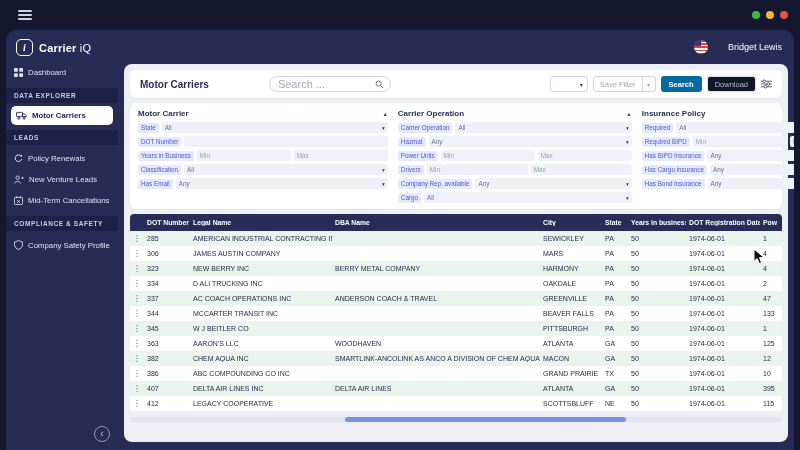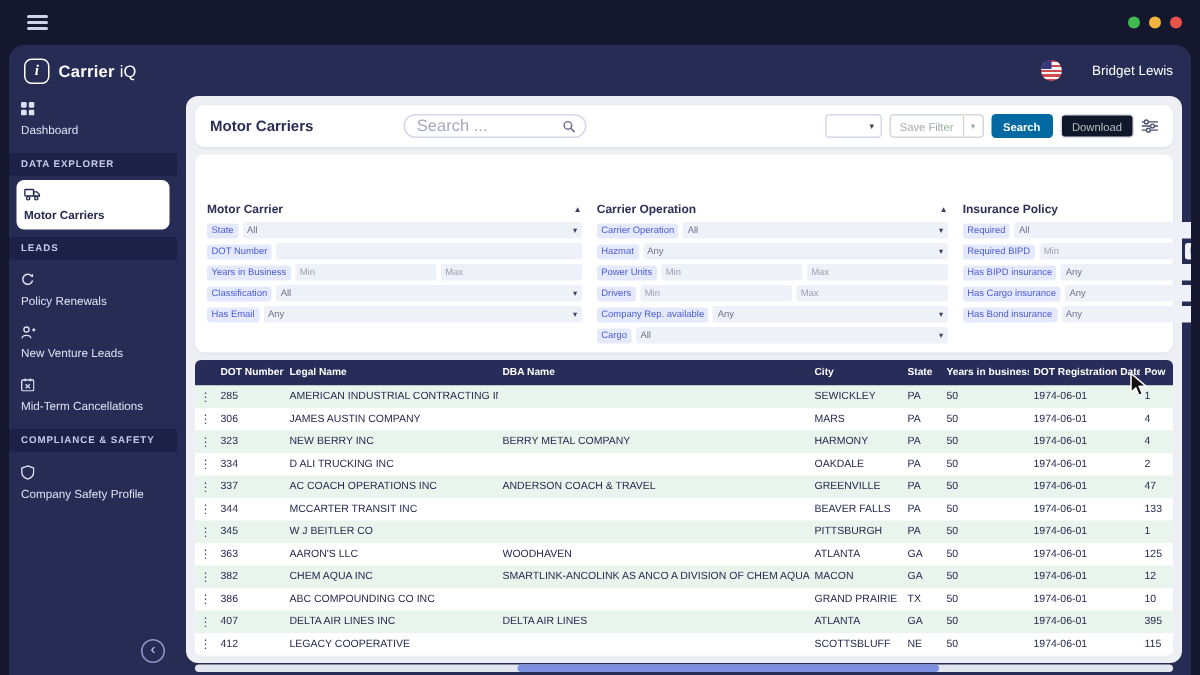--- a/index.html
+++ b/index.html
@@ -21,21 +21,21 @@
   .logo{display:flex;align-items:center;gap:6px;padding:9px 10px 6px;}
   .logobadge{width:17px;height:17px;border:1.6px solid #fff;border-radius:5px;color:#fff;display:flex;align-items:center;justify-content:center;font:italic 700 10px "Liberation Serif",serif;box-sizing:border-box;}
   .logotext{color:#fff;font-size:11px;letter-spacing:.2px;}
   .logotext .b{font-weight:700;}
   .userchip{position:absolute;top:10px;right:12px;display:flex;align-items:center;gap:20px;color:#fff;font-size:9px;cursor:pointer;}
   .flag{width:14px;height:14px;border-radius:50%;overflow:hidden;position:relative;background:repeating-linear-gradient(180deg,#cf4b4b 0 1.6px,#f5f5f5 1.6px 3.2px);flex:0 0 auto;}
   .flag:before{content:"";position:absolute;left:0;top:0;width:7px;height:6px;background:#35387e;}
 
   
   .sidebar{position:absolute;left:0;top:32px;width:112px;bottom:0;}
-  .sitem{display:flex;align-items:flex-start;gap:5px;padding:6px 8px;color:#dde1f5;font-size:7.8px;white-space:nowrap;overflow:hidden;cursor:pointer;flex-direction:column;}
+  .sitem{display:flex;align-items:flex-end;gap:5px;padding:6px 8px;color:#dde1f5;font-size:7.8px;white-space:nowrap;overflow:hidden;cursor:pointer;}
   .sitem svg{flex:0 0 auto;}
   .ssec{background:#1d2148;color:#c6cbe9;font-size:6.5px;font-weight:700;letter-spacing:.6px;padding:4px 8px;margin:5px 0 3px;}
   .sitem.active{background:#fff;color:#23284d;font-weight:700;margin:2px 5px;padding:5px 5px;border-radius:5px;}
   .collapsebtn{position:absolute;bottom:8px;left:88px;width:16px;height:16px;border:1.2px solid #8e96c9;border-radius:50%;color:#c9cfee;display:flex;align-items:center;justify-content:center;font-size:10px;line-height:1;box-sizing:border-box;cursor:pointer;}
 
   
   .content{position:absolute;left:118px;top:34px;right:6px;bottom:8px;background:#edeff4;border-radius:8px;padding:6px;box-sizing:border-box;display:flex;flex-direction:column;gap:5px;}
 
   .toolbar{background:#fff;border-radius:6px;min-height:28px;display:flex;align-items:center;padding:0 10px;gap:8px;flex:0 0 auto;box-shadow:0 1px 2px rgba(40,50,90,.06);}
   .ttitle{font-size:10px;font-weight:700;color:#2b2f55;}
@@ -46,21 +46,21 @@
   .tright{margin-left:auto;display:flex;align-items:center;gap:5px;}
   .minisel{width:38px;height:16px;border:1px solid #d4d8e6;border-radius:3px;display:flex;align-items:center;justify-content:flex-end;padding:0 4px;font-size:6px;color:#3c4162;box-sizing:border-box;background:#fff;cursor:pointer;}
   .savewrap{display:flex;}
   .savemain{height:16px;display:flex;align-items:center;padding:0 6px;border:1px solid #d2d8d2;border-radius:3px 0 0 3px;font-size:7.5px;color:#9faf9f;background:#fff;box-sizing:border-box;cursor:pointer;}
   .savecaret{width:13px;height:16px;display:flex;align-items:center;justify-content:center;border:1px solid #d2d8d2;border-left:0;border-radius:0 3px 3px 0;font-size:6px;color:#9faf9f;background:#fff;box-sizing:border-box;cursor:pointer;}
   .searchbtn{height:16px;display:flex;align-items:center;padding:0 8px;background:#0369a1;color:#fff;border-radius:3px;font-size:7.5px;font-weight:700;cursor:pointer;}
   .dlbtn{height:16px;display:flex;align-items:center;padding:0 7px;border:1px solid #dadde6;border-radius:3px;font-size:7.5px;color:#b9bdca;background:#0f172a;box-sizing:border-box;}
   .slicon{color:#4a4f74;display:flex;cursor:pointer;}
 
   .filters{background:#fff;border-radius:6px;padding:6px 8px 3px;display:grid;grid-template-columns:23fr 27fr 24fr 26fr;column-gap:10px;flex:0 0 auto;box-shadow:0 1px 2px rgba(40,50,90,.06);}
-  .fhead{display:flex;justify-content:space-between;align-items:center;margin-bottom:4px;margin-top:26px;}
+  .fhead{display:flex;justify-content:space-between;align-items:center;margin-bottom:4px;}
   .ftitle{font-size:8px;font-weight:700;color:#2b2f55;}
   .fcaret{font-size:5.5px;color:#3c4162;cursor:pointer;}
   .frow{display:flex;align-items:center;gap:3px;margin-bottom:3px;height:11px;}
   .fchip{background:#e4e9fc;color:#4c5cd6;font-size:6.3px;padding:1.5px 3px;border-radius:2px;white-space:nowrap;flex:0 0 auto;}
   .fctrl{flex:1;min-width:0;height:11px;background:#eef1f8;border-radius:2px;box-sizing:border-box;}
   .fselect{display:flex;align-items:center;justify-content:space-between;padding:0 3px;font-size:6.3px;color:#6d7288;cursor:pointer;}
   .fdd{font-size:5.5px;color:#3c4162;}
   input.finput{border:0;outline:0;padding:0 3px;font-size:6.3px;color:#444;font-family:inherit;}
   input.finput::placeholder{color:#9aa0b5;}
 

